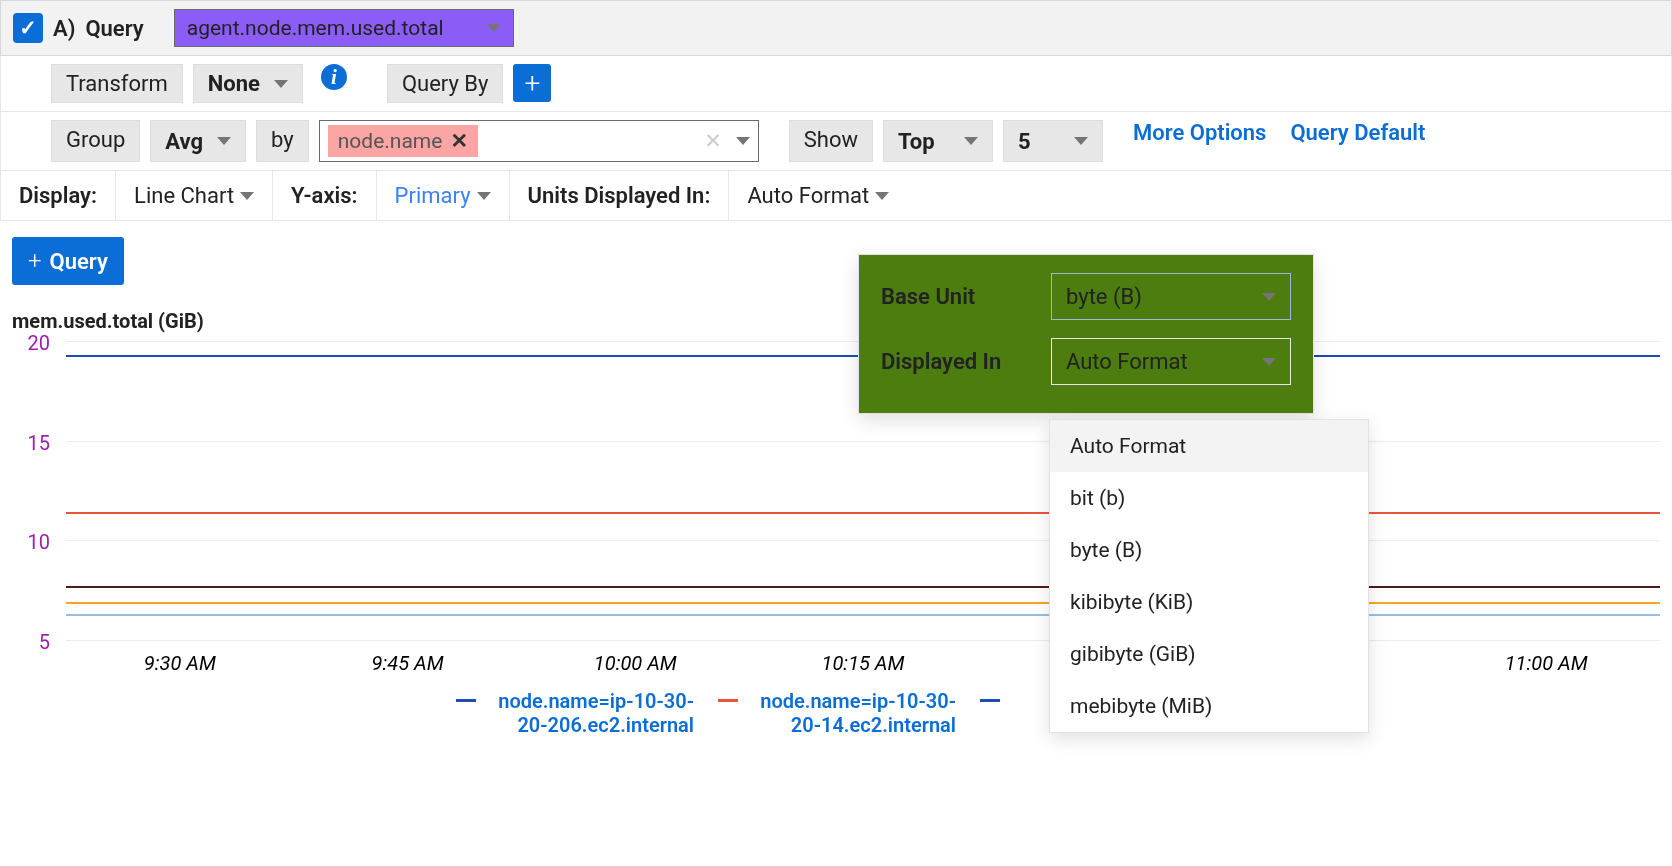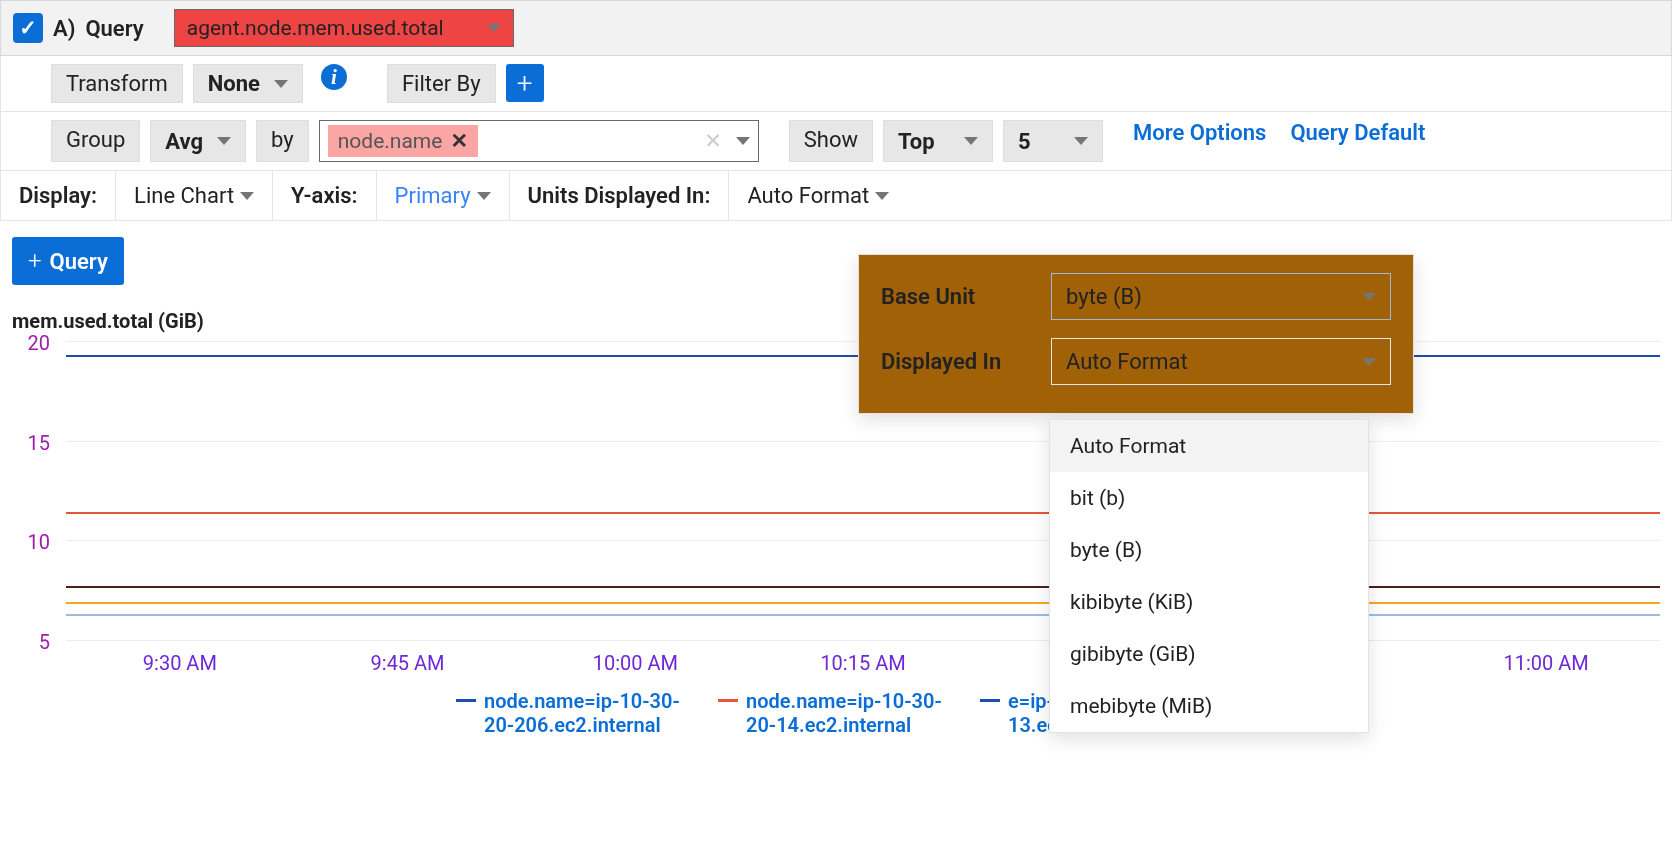--- a/index.html
+++ b/index.html
@@ -26,21 +26,21 @@
   align-items: center;
   justify-content: center;
   color: #fff;
   font-weight: bold;
 }
 .query-label { font-weight: 600; font-size: 22px; }
 .select-box {
   display: flex;
   align-items: center;
   gap: 10px;
-  background: #ef4444;
+  background: #8b5cf6;
   border: 1px solid #6a6a6a;
   padding: 6px 12px;
   cursor: pointer;
 }
 .chevron {
   display: inline-block;
   border-left: 7px solid transparent;
   border-right: 7px solid transparent;
   border-top: 8px solid #757575;
   margin-left: 6px;
@@ -159,42 +159,42 @@
 .chart-title { font-size: 20px; margin-bottom: 8px; font-weight: bold; }
 .plot {
   position: relative;
   height: 300px;
   margin-left: 54px;
   border-bottom: 1px solid #d0d0d0;
 }
 .gridline { position: absolute; left: 0; right: 0; height: 1px; background: #ececec; }
 .ylab { position: absolute; font-size: 20px; color: #a21caf; text-align: right; width: 40px; margin-left: -56px; top: -10px; }
 .series { position: absolute; left: 0; right: 0; height: 2px; }
-.xticks { display: flex; margin-left: 54px; margin-top: 10px; font-size: 20px; color: #6d28d9; }
+.xticks { display: flex; margin-left: 54px; margin-top: 10px; font-size: 20px; color: #000000; font-style: italic; }
 .xticks span { flex: 1; text-align: center; }
 .legend {
   display: flex;
   gap: 24px;
   margin-left: 54px;
   margin-top: 14px;
   font-size: 20px;
   flex-wrap: nowrap;
   overflow: hidden;
   justify-content: center;
 }
 .legend-item { display: flex; align-items: flex-start; gap: 8px; color: #0b6dd6; font-weight: 600; white-space: nowrap;}
 .legend-swatch { width: 20px; height: 3px; margin-top: 10px; flex-shrink: 0; }
-.legend-text { white-space: normal; max-width: 210px; }
+.legend-text { white-space: normal; max-width: 210px; text-align: right; }
 
 .panel {
   position: absolute;
   top: 254px;
   left: 858px;
-  width: 556px;
-  background: #a16207;
+  width: 456px;
+  background: #4d7c0f;
   border: 1px solid #e2e2e2;
   box-shadow: 0 6px 18px rgba(0,0,0,0.12);
   padding: 18px 22px 10px 22px;
   z-index: 10;
 }
 .panel-row {
   display: flex;
   align-items: center;
   margin-bottom: 18px;
 }
@@ -243,21 +243,21 @@
   </div>
 </div>
 
 <div class="row row2">
   <div class="label-box">Transform</div>
   <div class="dropdown">
     <span>None</span>
     <span class="chevron"></span>
   </div>
   <div class="info-icon">i</div>
-  <div class="label-box" style="margin-left:30px;">Filter By</div>
+  <div class="label-box" style="margin-left:30px;">Query By</div>
   <div class="add-btn">+</div>
 </div>
 
 <div class="row row2">
   <div class="label-box">Group</div>
   <div class="dropdown">
     <span>Avg</span>
     <span class="chevron"></span>
   </div>
   <div class="label-box">by</div>

